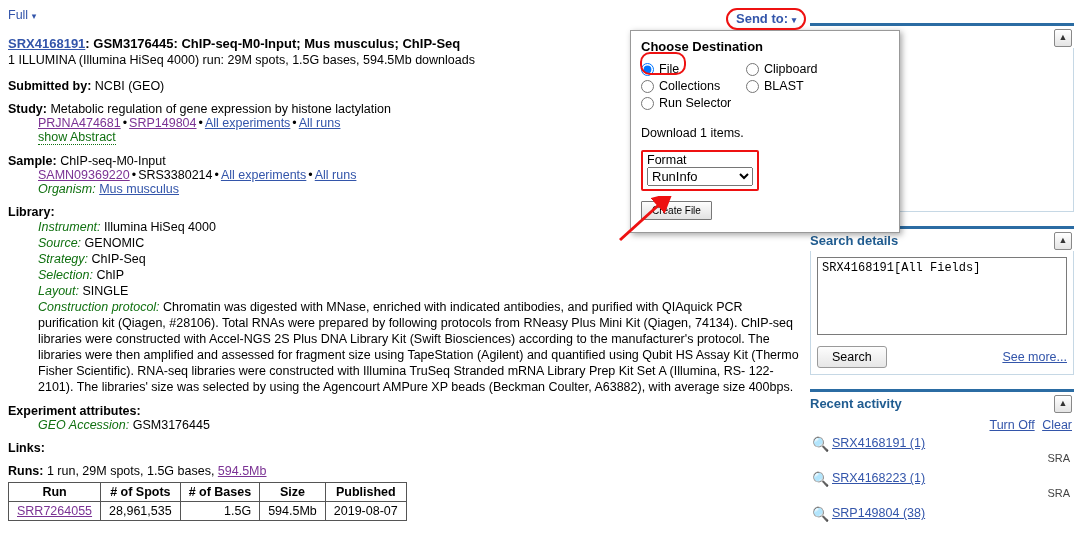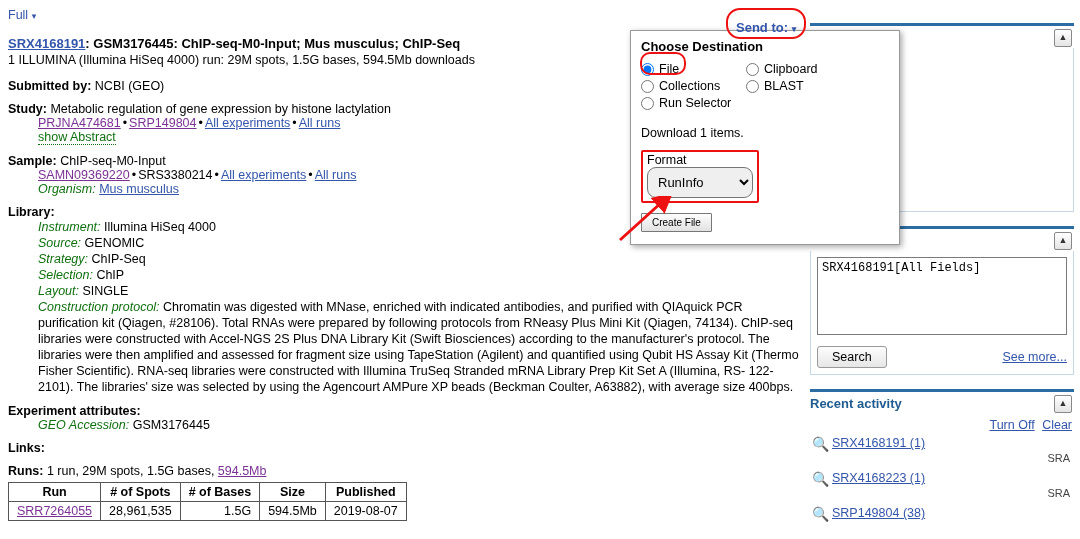--- a/index.html
+++ b/index.html
@@ -200,21 +200,21 @@
   }
   .sendto-link {
     color: #3355aa;
     font-weight: bold;
     font-size: 13px;
     cursor: pointer;
   }
   .hl-red {
     border: 2px solid #ee1111;
     border-radius: 14px;
-    padding: 10px 8px 2px 8px;
+    padding: 1px 8px 2px 8px;
     display: inline-block;
   }
   .popup {
     position: absolute;
     left: 630px;
     top: 30px;
     width: 270px;
     background: #ffffff;
     border: 1px solid #999999;
     box-shadow: 2px 2px 6px rgba(0,0,0,0.35);
@@ -246,22 +246,21 @@
   .fmt-label { font-size: 12.5px; }
   .fmt-box {
     border: 2px solid #ee1111;
     display: inline-block;
     padding: 1px 4px 3px 4px;
     border-radius: 2px;
   }
   select.fmt {
     width: 106px;
     font-size: 13px;
-    padding: 6px;
-    border-radius: 9px;
+    padding: 0;
   }
   .create-wrap { margin-top: 10px; }
   .create-btn {
     border: 1px solid #777;
     background: linear-gradient(#fdfdfd, #e2e2e2);
     border-radius: 1px;
     padding: 3px 10px;
     font-size: 10px;
     cursor: pointer;
   }

